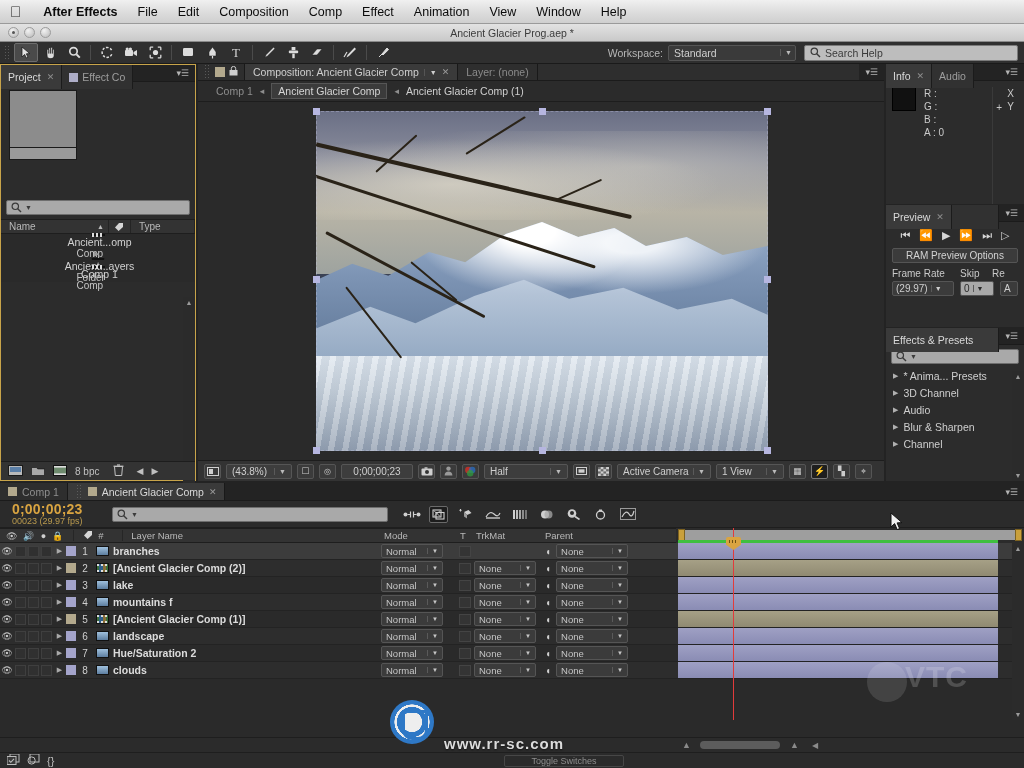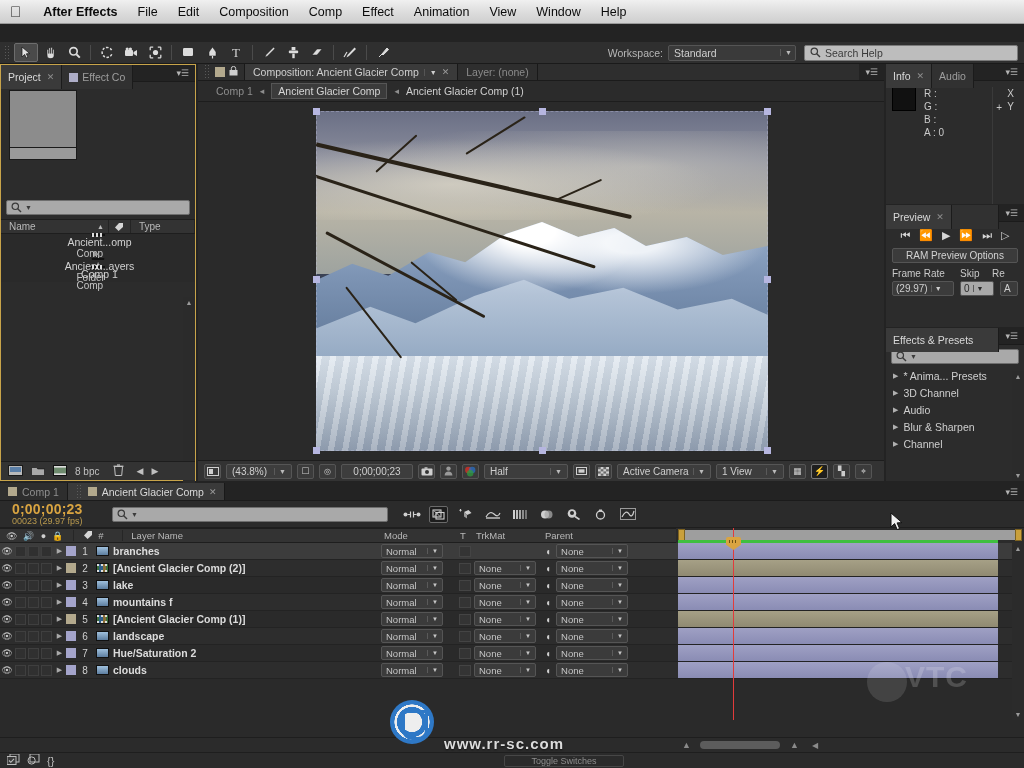--- a/index.html
+++ b/index.html
@@ -286,20 +286,28 @@
     <span class="mi">Edit</span>
     <span class="mi">Composition</span>
     <span class="mi">Comp</span>
     <span class="mi">Effect</span>
     <span class="mi">Animation</span>
     <span class="mi">View</span>
     <span class="mi">Window</span>
     <span class="mi">Help</span>
   </div>
 
+  <div class="titlebar">
+    <div class="traffic">
+      <i></i>
+      <i></i>
+      <i></i>
+    </div>
+    <span class="ttl">Ancient Glacier Prog.aep *</span>
+  </div>
 
   <div class="toolbar">
     <span class="grip"></span>
     <span class="tool sel">
       <svg width="10" height="13" viewBox="0 0 10 13">
           <path d="M1 1 L1 11 L3.6 8.4 L5.4 12 L7 11.2 L5.3 7.8 L8.8 7.6 Z" fill="#e2e2e2" stroke="#111" stroke-width=".7"></path>
         </svg>
     </span>
     <span class="tool">
       <svg width="13" height="13" viewBox="0 0 13 13">

